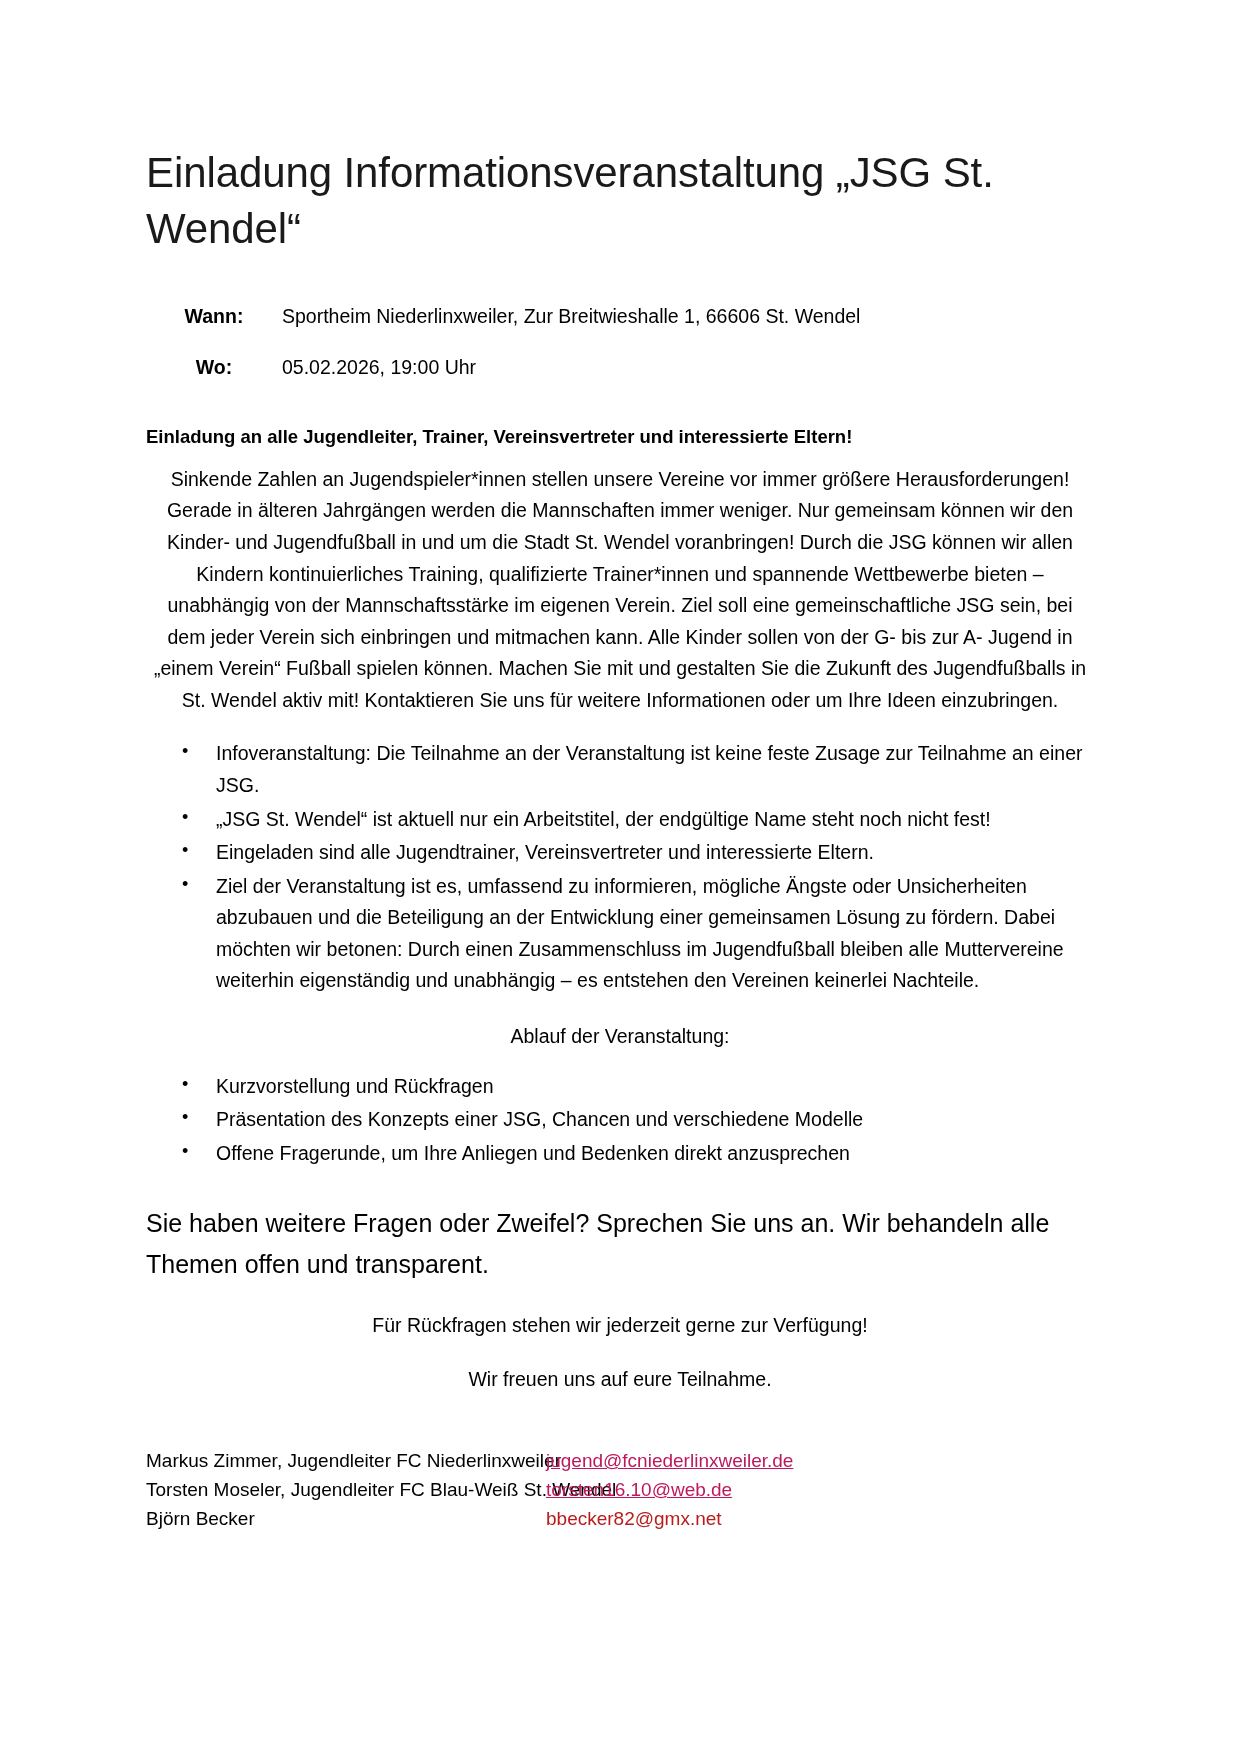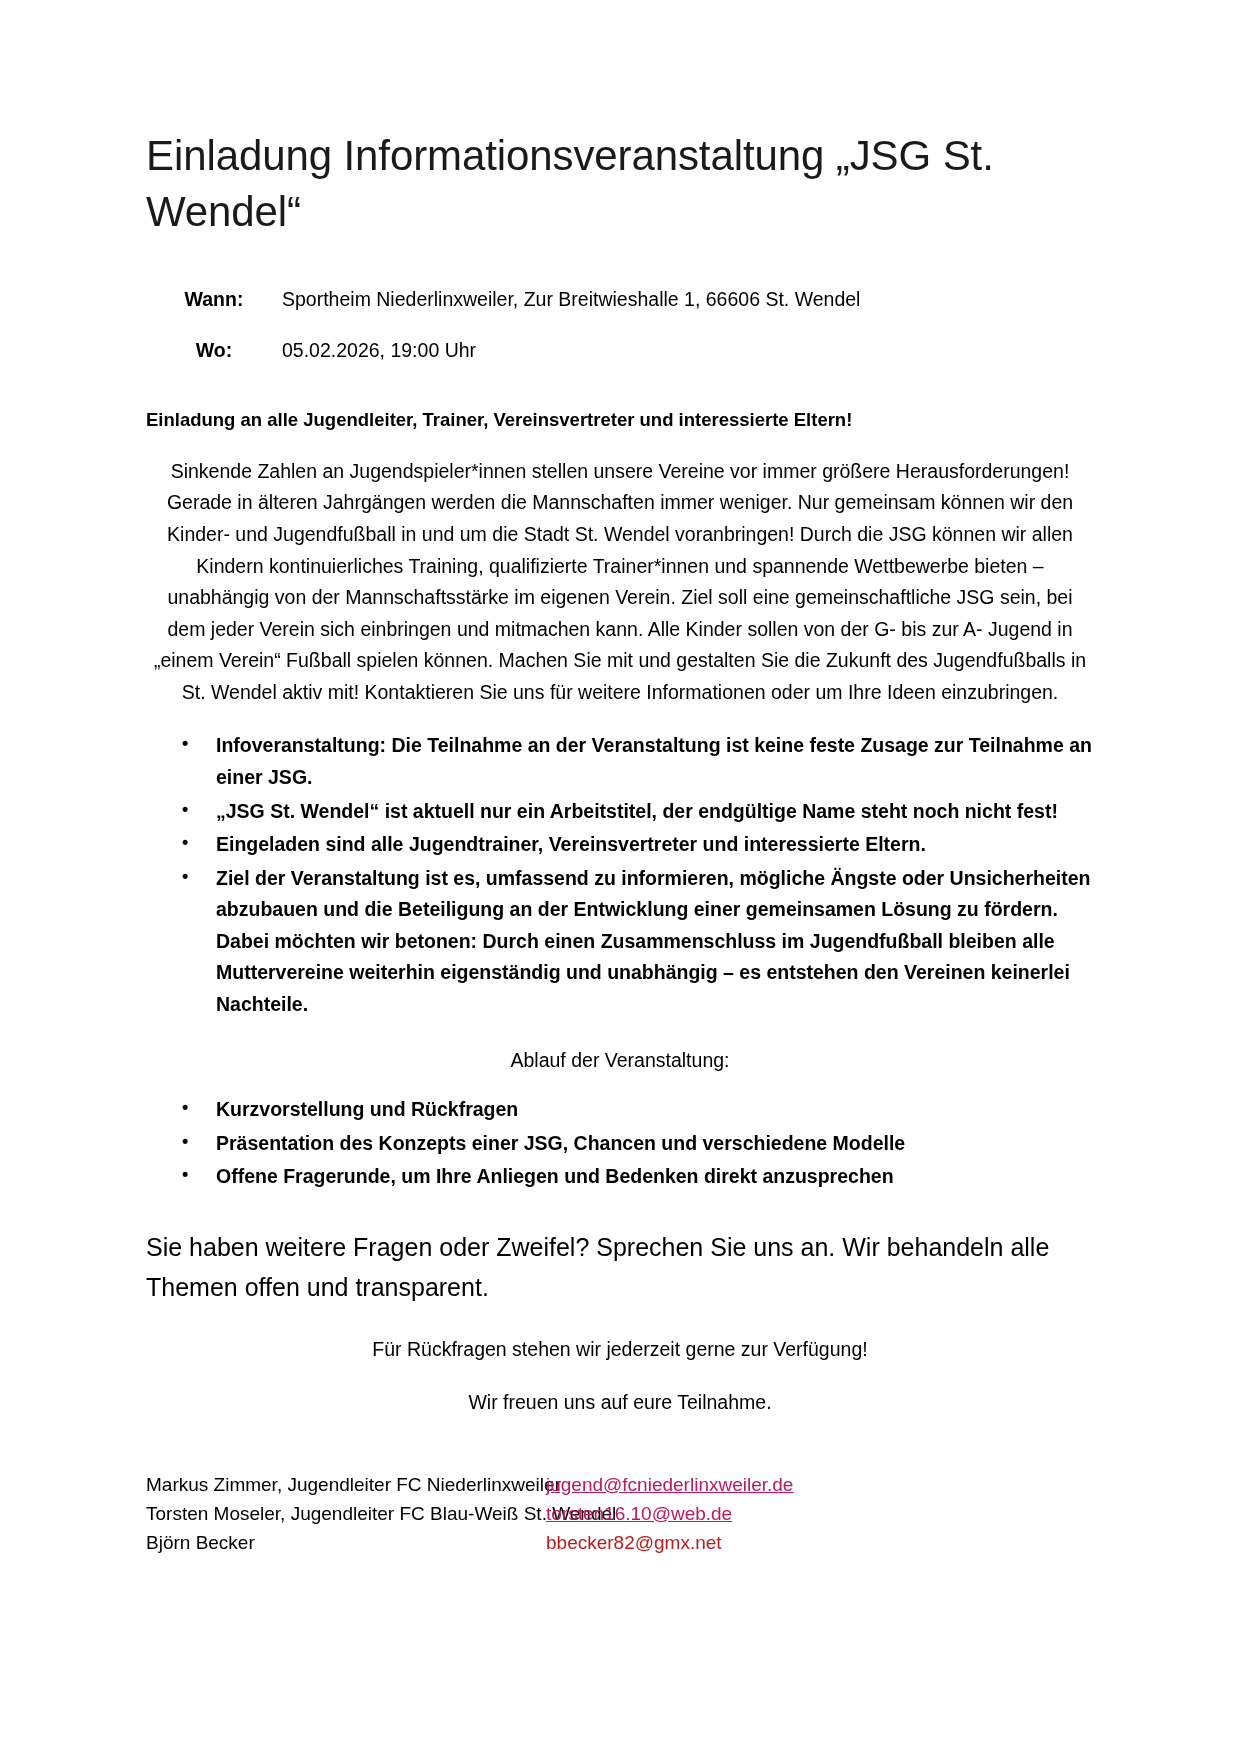--- a/index.html
+++ b/index.html
@@ -18,21 +18,21 @@
     width: 1240px;
     height: 1754px;
     margin: 0 auto;
     background: #ffffff;
     box-sizing: border-box;
     overflow: hidden;
   }
   .content {
     position: absolute;
     left: 146px;
-    top: 128px;
+    top: 145px;
     width: 948px;
   }
 
   
   .doc-title {
     font-size: 42px;
     line-height: 1.33;
     font-weight: 300;
     letter-spacing: -0.1px;
     color: #1a1a1a;
@@ -60,21 +60,21 @@
   }
   .meta-value {
     color: #000;
   }
 
   
   .lead-bold {
     font-size: 18.5px;
     font-weight: bold;
     line-height: 1.55;
-    margin: 0 0 21px 0;
+    margin: 0 0 12px 0;
   }
   .para {
     font-size: 19.5px;
     line-height: 1.62;
     margin: 0 0 22px 0;
     text-align: center;
   }
   .para-tight {
     margin-bottom: 18px;
   }
@@ -82,21 +82,20 @@
     font-size: 25px;
     line-height: 1.62;
     margin: 0 0 26px 0;
   }
 
   
   ul.bullets {
     list-style: none;
     margin: 6px 0 24px 0;
     padding: 0;
-    font-weight: bold;
   }
   ul.bullets li {
     position: relative;
     padding-left: 70px;
     font-size: 19.5px;
     line-height: 1.62;
     margin-bottom: 2px;
   }
   ul.bullets li::before {
     content: "\2022";

